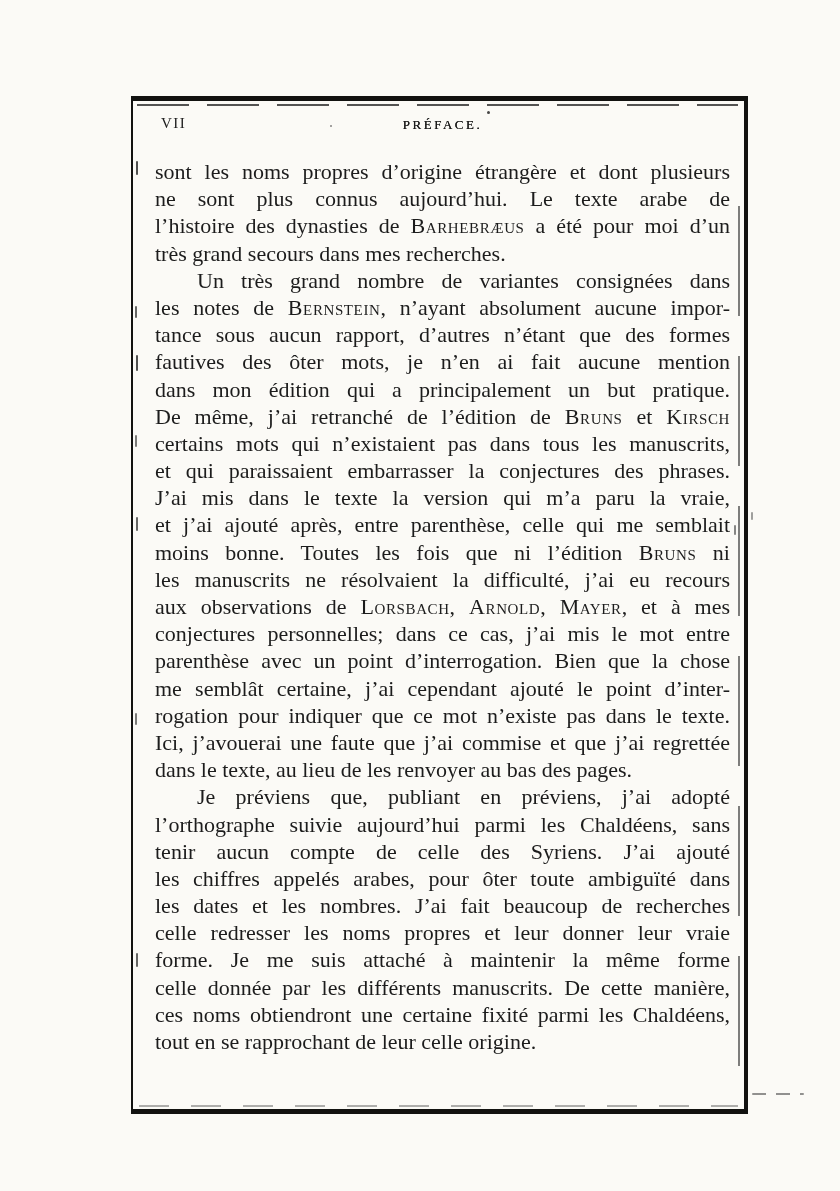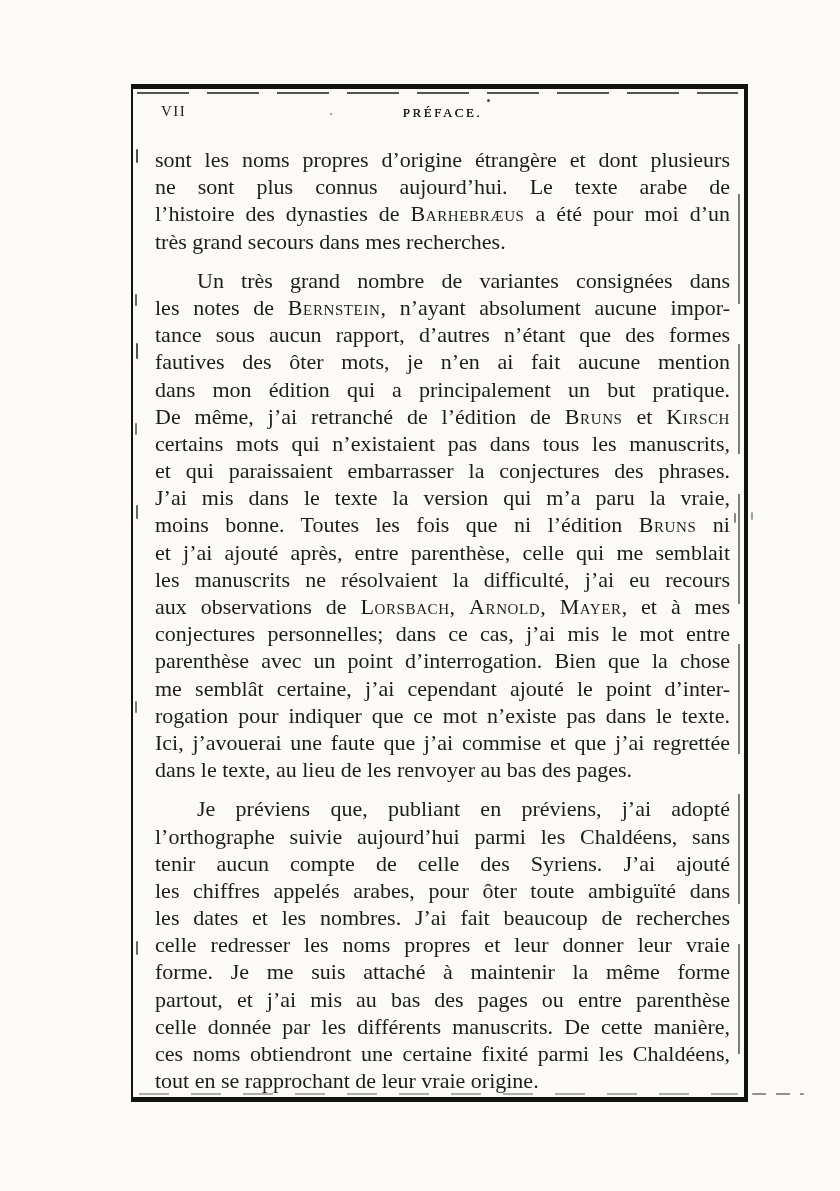--- a/index.html
+++ b/index.html
@@ -3,21 +3,21 @@
 <meta charset="utf-8">
 <style>
   html,body{margin:0;padding:0;}
   body{
     width:840px;height:1191px;position:relative;overflow:hidden;
     background:#fbfaf6;
     font-family:"Liberation Serif","DejaVu Serif",serif;
     color:#1c1c1c;
   }
   .frame{
-    position:absolute;left:131px;top:84px;width:611px;height:1008px;
+    position:absolute;left:131px;top:96px;width:611px;height:1008px;
     border-style:solid;border-color:#121210;
     border-width:5px 4px 5px 2px;
   }
   .inner-top-line{
     position:absolute;top:3px;left:4px;right:6px;height:2px;
     background:repeating-linear-gradient(90deg,#1c1c1c 0 52px,rgba(0,0,0,0) 52px 70px);
     opacity:.75;
   }
   .inner-right-line{
     position:absolute;top:105px;bottom:12px;right:4px;width:2px;
@@ -41,21 +41,21 @@
   }
   .text{
     position:absolute;left:22px;right:14px;top:57px;
     font-size:22px;line-height:27.2px;
   }
   .line{
     text-align:justify;text-align-last:justify;
     height:27.2px;overflow:visible;
   }
   .line.pend{text-align-last:left;}
-  .line.indent{text-indent:42px;margin-top:12px;}
+  .line.indent{text-indent:42px;}
   .sc{font-variant:small-caps;letter-spacing:.6px;}
   
   .mark{position:absolute;background:#262626;border-radius:1px;}
   .m-l1{left:3px;top:60px;width:2px;height:14px;opacity:.8;}
   .m-l2{left:2px;top:205px;width:2px;height:12px;opacity:.7;}
   .m-l3{left:3px;top:254px;width:2px;height:16px;opacity:.8;}
   .m-l4{left:2px;top:334px;width:2px;height:12px;opacity:.6;}
   .m-l5{left:3px;top:416px;width:2px;height:14px;opacity:.7;}
   .m-l6{left:2px;top:612px;width:2px;height:12px;opacity:.6;}
   .m-l7{left:3px;top:852px;width:2px;height:14px;opacity:.7;}
@@ -89,41 +89,40 @@
       <div class="line pend"><span>très grand secours dans mes recherches.</span></div>
       <div class="line indent"><span>Un très grand nombre de variantes consignées dans</span></div>
       <div class="line"><span>les notes de </span><span class="sc">Bernstein</span><span>, n’ayant absolument aucune impor-</span></div>
       <div class="line"><span>tance sous aucun rapport, d’autres n’étant que des formes</span></div>
       <div class="line"><span>fautives des ôter mots, je n’en ai fait aucune mention</span></div>
       <div class="line"><span>dans mon édition qui a principalement un but pratique.</span></div>
       <div class="line"><span>De même, j’ai retranché de l’édition de </span><span class="sc">Bruns</span><span> et </span><span class="sc">Kirsch</span></div>
       <div class="line"><span>certains mots qui n’existaient pas dans tous les manuscrits,</span></div>
       <div class="line"><span>et qui paraissaient embarrasser la conjectures des phrases.</span></div>
       <div class="line"><span>J’ai mis dans le texte la version qui m’a paru la vraie,</span></div>
+      <div class="line"><span>et j’ai ajouté après, entre parenthèse, celle qui me semblait</span></div>
       <div class="line"><span>moins bonne.  Toutes les fois que ni l’édition </span><span class="sc">Bruns</span><span> ni</span></div>
-      <div class="line"><span>et j’ai ajouté après, entre parenthèse, celle qui me semblait</span></div>
       <div class="line"><span>les manuscrits ne résolvaient la difficulté, j’ai eu recours</span></div>
       <div class="line"><span>aux observations de </span><span class="sc">Lorsbach</span><span>, </span><span class="sc">Arnold</span><span>, </span><span class="sc">Mayer</span><span>, et à mes</span></div>
       <div class="line"><span>conjectures personnelles; dans ce cas, j’ai mis le mot entre</span></div>
       <div class="line"><span>parenthèse avec un point d’interrogation.  Bien que la chose</span></div>
       <div class="line"><span>me semblât certaine, j’ai cependant ajouté le point d’inter-</span></div>
       <div class="line"><span>rogation pour indiquer que ce mot n’existe pas dans le texte.</span></div>
       <div class="line"><span>Ici, j’avouerai une faute que j’ai commise et que j’ai regrettée</span></div>
       <div class="line pend"><span>dans le texte, au lieu de les renvoyer au bas des pages.</span></div>
       <div class="line indent"><span>Je préviens que, publiant en préviens, j’ai adopté</span></div>
       <div class="line"><span>l’orthographe suivie aujourd’hui parmi les Chaldéens, sans</span></div>
       <div class="line"><span>tenir aucun compte de celle des Syriens.  J’ai ajouté</span></div>
       <div class="line"><span>les chiffres appelés arabes, pour ôter toute ambiguïté dans</span></div>
       <div class="line"><span>les dates et les nombres.  J’ai fait beaucoup de recherches</span></div>
       <div class="line"><span>celle redresser les noms propres et leur donner leur vraie</span></div>
       <div class="line"><span>forme.  Je me suis attaché à maintenir la même forme</span></div>
-      <div class="line"><span>partout, et j’ai mis au bas des pages ou entre parenthèse</span></div>
       <div class="line"><span>celle donnée par les différents manuscrits.  De cette manière,</span></div>
       <div class="line"><span>ces noms obtiendront une certaine fixité parmi les Chaldéens,</span></div>
-      <div class="line pend"><span>tout en se rapprochant de leur vraie origine.</span></div>
+      <div class="line pend"><span>tout en se rapprochant de leur celle origine.</span></div>
     </div>
 
   <div class="mark m-l1"></div>
   <div class="mark m-l2"></div>
   <div class="mark m-l3"></div>
   <div class="mark m-l4"></div>
   <div class="mark m-l5"></div>
   <div class="mark m-l6"></div>
   <div class="mark m-l7"></div>
   <div class="mark m-r1"></div>

